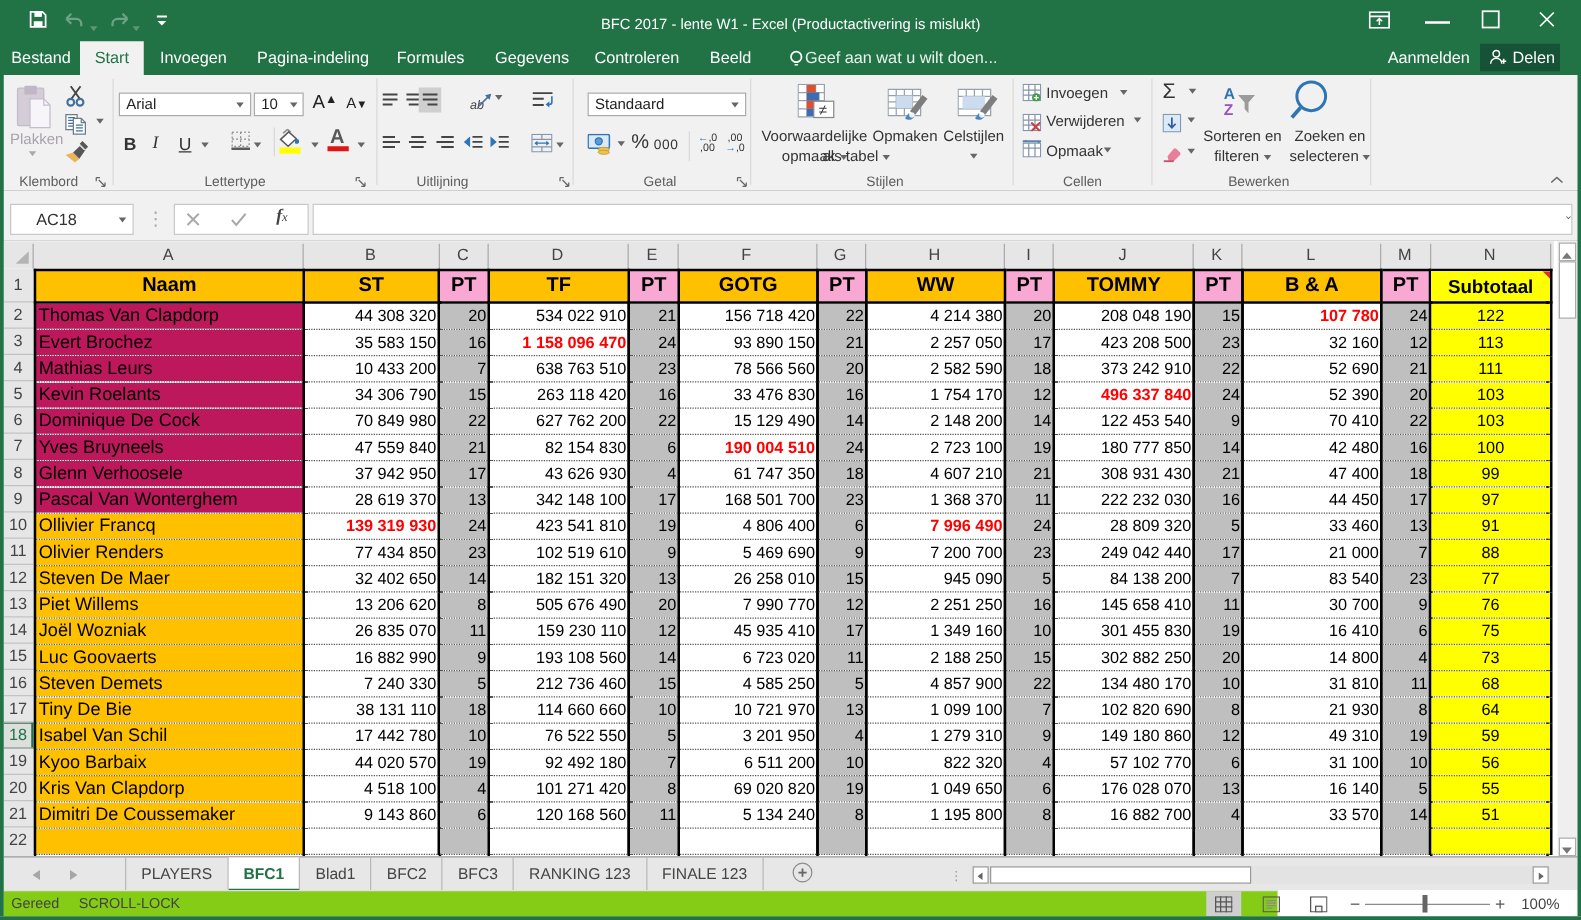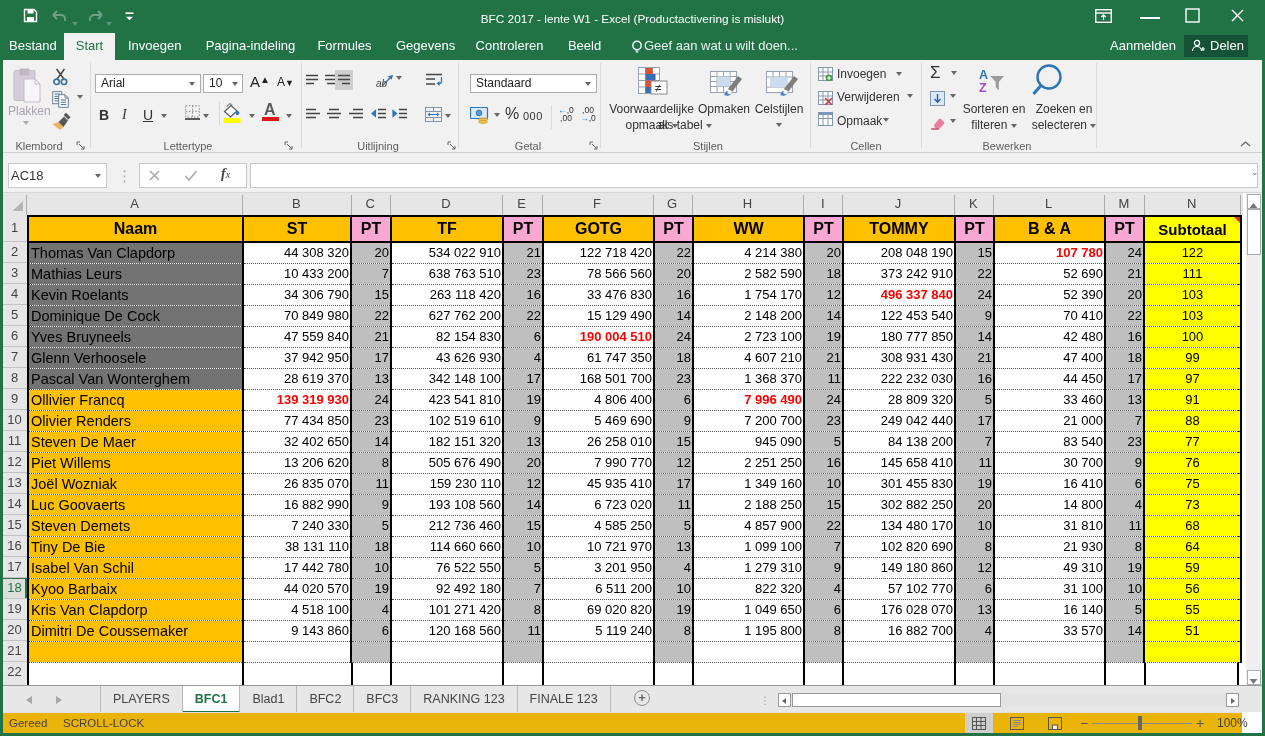--- a/index.html
+++ b/index.html
@@ -33,29 +33,29 @@
 #rowhead{position:absolute;left:3px;top:215px;width:24px;height:470px;background:#e6e6e6;overflow:hidden}
 .rnum{position:absolute;left:0;width:23px;text-align:center;font-size:13px;color:#444}
 .rsep{position:absolute;left:0;width:24px;height:1px;background:#c3c3c3}
 
 #grid{position:absolute;left:27px;top:215px;border-collapse:collapse;table-layout:fixed;font-size:13px;color:#000}
 #grid td{border-left:2px solid #000;border-right:2px solid #000;border-top:1px dotted #555;border-bottom:1px dotted #555;padding:0 1px 0 0;text-align:right;white-space:nowrap;overflow:hidden;height:21px}
 #grid tr.hdr td{border:2.5px solid #000;text-align:center;font-weight:bold;background:#ffc000;font-size:16px;padding:0}
 #grid tr.hdr td.p{background:#f9a8d4}
 #grid tr.hdr{height:26px}
 #grid td.nm{text-align:left;padding:0 0 0 2px;font-size:14.5px}
-.g{background:#737373}
+.g{background:#be185d}
 .o{background:#ffc000}
 .p{background:#bfbfbf}
 .y{background:#ffff00;text-align:center !important;padding:0 !important}
 .r{color:#f00;font-weight:bold}
 
 #vsb{position:absolute;left:1246px;top:193px;width:16px;height:492px;background:#efefef}
 #tabbar{position:absolute;left:3px;top:685px;width:1259px;height:27px;background:#e7e7e7;border-top:1px solid #9a9a9a;font-size:12.5px;color:#444}
-#statusbar{position:absolute;left:3px;top:712px;width:1239px;height:21px;background:#eab308;border-top:1px solid #e1e1e1;font-size:12px;color:#444}
+#statusbar{position:absolute;left:3px;top:712px;width:1019px;height:21px;background:#84cc16;border-top:1px solid #e1e1e1;font-size:12px;color:#444}
 #greenL{position:absolute;left:0;top:60px;width:3px;height:673px;background:#217346}
 #greenR{position:absolute;left:1262px;top:60px;width:3px;height:673px;background:#217346}
 #greenB{position:absolute;left:0;top:733px;width:1265px;height:3px;background:#217346}
 .stab{display:inline-block;height:27px;line-height:26px;padding:0 12px;border-right:1px solid #b9b9b9}
 </style></head>
 <body>
 
 <div id="titlebar">
  <svg class="qat" style="left:23px;top:8px" width="15" height="15" viewBox="0 0 15 15">
       <path d="M1.5 1.5h9.5l2.5 2.5v9.5h-12z" fill="none" stroke="#fff" stroke-width="1.4"></path>
@@ -119,21 +119,21 @@
 <div id="ribbon">
  <div class="gdiv" style="left:90px"></div>
     <div class="gdiv" style="left:301px"></div>
     <div class="gdiv" style="left:458px"></div>
     <div class="gdiv" style="left:600px"></div>
     <div class="gdiv" style="left:810px"></div>
     <div class="gdiv" style="left:921px"></div>
     <div class="gdiv" style="left:1096px"></div>
  <div class="glabel" style="left:14px;width:50px">Klembord</div>
  <div class="glabel" style="left:160px;width:56px">Lettertype</div>
- <div class="glabel" style="left:350px;width:56px">Uitlijning</div>
+ <div class="glabel" style="left:326px;width:56px">Uitlijning</div>
  <div class="glabel" style="left:500px;width:56px">Getal</div>
  <div class="glabel" style="left:680px;width:56px">Stijlen</div>
  <div class="glabel" style="left:830px;width:72px">Cellen</div>
  <div class="glabel" style="left:971px;width:72px">Bewerken</div>
  <svg class="launch" style="left:76px;top:81px" width="10" height="10">
       <path d="M1 1 v3 M1 1 h3 M3 3 L8 8 M8 8 v-3 M8 8 h-3" stroke="#666" fill="none"></path>
     </svg>
  <svg class="launch" style="left:284px;top:81px" width="10" height="10">
       <path d="M1 1 v3 M1 1 h3 M3 3 L8 8 M8 8 v-3 M8 8 h-3" stroke="#666" fill="none"></path>
     </svg>
@@ -339,21 +339,21 @@
       <path d="M9.5 22 L2.5 30" stroke="#2e75b6" stroke-width="3"></path>
     </svg>
  <div class="rbtxt" style="left:1028px;top:42px;width:72px;text-align:center">Zoeken en</div>
  <div class="rbtxt" style="left:1028px;top:58px;width:72px;text-align:center">selecteren <span class="caret"></span></div>
  <svg style="position:absolute;left:1240px;top:81px" width="11" height="6">
       <path d="M1 5 L5.5 1 L10 5" fill="none" stroke="#666" stroke-width="1.2"></path>
     </svg>
 </div>
 
 <div id="fbar">
- <div class="wbox" style="left:8px;top:10px;width:99px;height:25px;font-size:13px;color:#333;line-height:23px;padding-left:2px">AC18<span class="caret" style="position:absolute;left:86px;top:10px"></span></div>
+ <div class="wbox" style="left:8px;top:10px;width:99px;height:25px;font-size:13px;color:#333;line-height:23px;padding-left:20px">AC18<span class="caret" style="position:absolute;left:86px;top:10px"></span></div>
  <div style="position:absolute;left:117px;top:14px;color:#ababab;font-size:15px;line-height:17px">⋮</div>
  <div class="wbox" style="left:139px;top:10px;width:108px;height:25px"></div>
  <svg style="position:absolute;left:148px;top:16px" width="13" height="13" viewBox="0 0 13 13">
       <path d="M2 2 L11 11 M11 2 L2 11" stroke="#a9a9a9" stroke-width="1.6"></path>
     </svg>
  <svg style="position:absolute;left:184px;top:16px" width="14" height="13" viewBox="0 0 14 13">
       <path d="M1.5 7 L5 11 L12.5 2" stroke="#a9a9a9" stroke-width="1.6" fill="none"></path>
     </svg>
  <div style="position:absolute;left:221px;top:13px;font-size:14px;color:#444;font-style:italic;font-family:'Liberation Serif',serif"><b>f</b><span style="font-size:10px">x</span></div>
  <div class="wbox" style="left:250px;top:10px;width:1008px;height:25px"></div>
@@ -493,29 +493,45 @@
         <td style="background:#ffff00;font-size:15px;position:relative">Subtotaal<span style="position:absolute;right:0;top:0;width:0;height:0;border-left:6px solid transparent;border-top:6px solid #e03020"></span></td>
       </tr>
 </tbody>
     <tbody>
       <tr>
         <td class="nm g">Thomas Van Clapdorp</td>
         <td class="">44 308 320</td>
         <td class="p">20</td>
         <td class="">534 022 910</td>
         <td class="p">21</td>
-        <td class="">122 718 420</td>
+        <td class="">156 718 420</td>
         <td class="p">22</td>
         <td class="">4 214 380</td>
         <td class="p">20</td>
         <td class="">208 048 190</td>
         <td class="p">15</td>
         <td class=" r">107 780</td>
         <td class="p">24</td>
         <td class="y">122</td>
+      </tr>
+      <tr>
+        <td class="nm g">Evert Brochez</td>
+        <td class="">35 583 150</td>
+        <td class="p">16</td>
+        <td class=" r">1 158 096 470</td>
+        <td class="p">24</td>
+        <td class="">93 890 150</td>
+        <td class="p">21</td>
+        <td class="">2 257 050</td>
+        <td class="p">17</td>
+        <td class="">423 208 500</td>
+        <td class="p">23</td>
+        <td class="">32 160</td>
+        <td class="p">12</td>
+        <td class="y">113</td>
       </tr>
       <tr>
         <td class="nm g">Mathias Leurs</td>
         <td class="">10 433 200</td>
         <td class="p">7</td>
         <td class="">638 763 510</td>
         <td class="p">23</td>
         <td class="">78 566 560</td>
         <td class="p">20</td>
         <td class="">2 582 590</td>
@@ -781,21 +797,21 @@
         <td class="">16 140</td>
         <td class="p">5</td>
         <td class="y">55</td>
       </tr>
       <tr>
         <td class="nm o">Dimitri De Coussemaker</td>
         <td class="">9 143 860</td>
         <td class="p">6</td>
         <td class="">120 168 560</td>
         <td class="p">11</td>
-        <td class="">5 119 240</td>
+        <td class="">5 134 240</td>
         <td class="p">8</td>
         <td class="">1 195 800</td>
         <td class="p">8</td>
         <td class="">16 882 700</td>
         <td class="p">4</td>
         <td class="">33 570</td>
         <td class="p">14</td>
         <td class="y">51</td>
       </tr>
       <tr>

